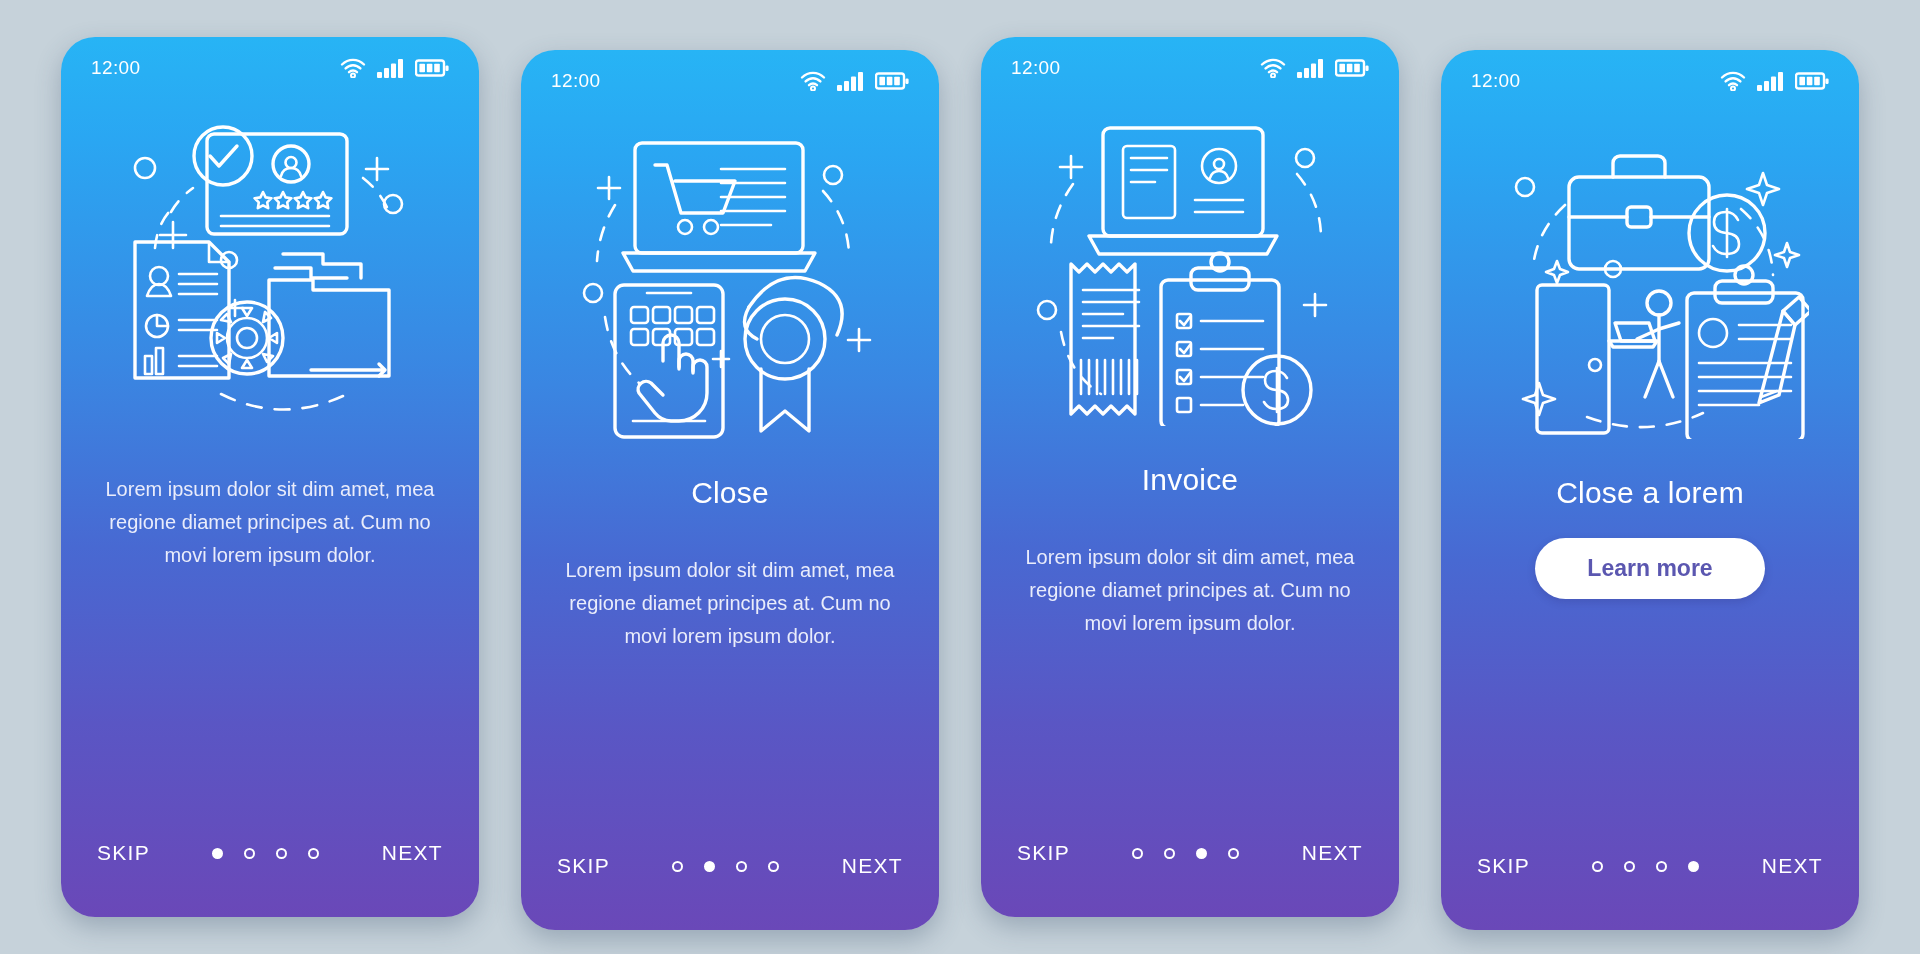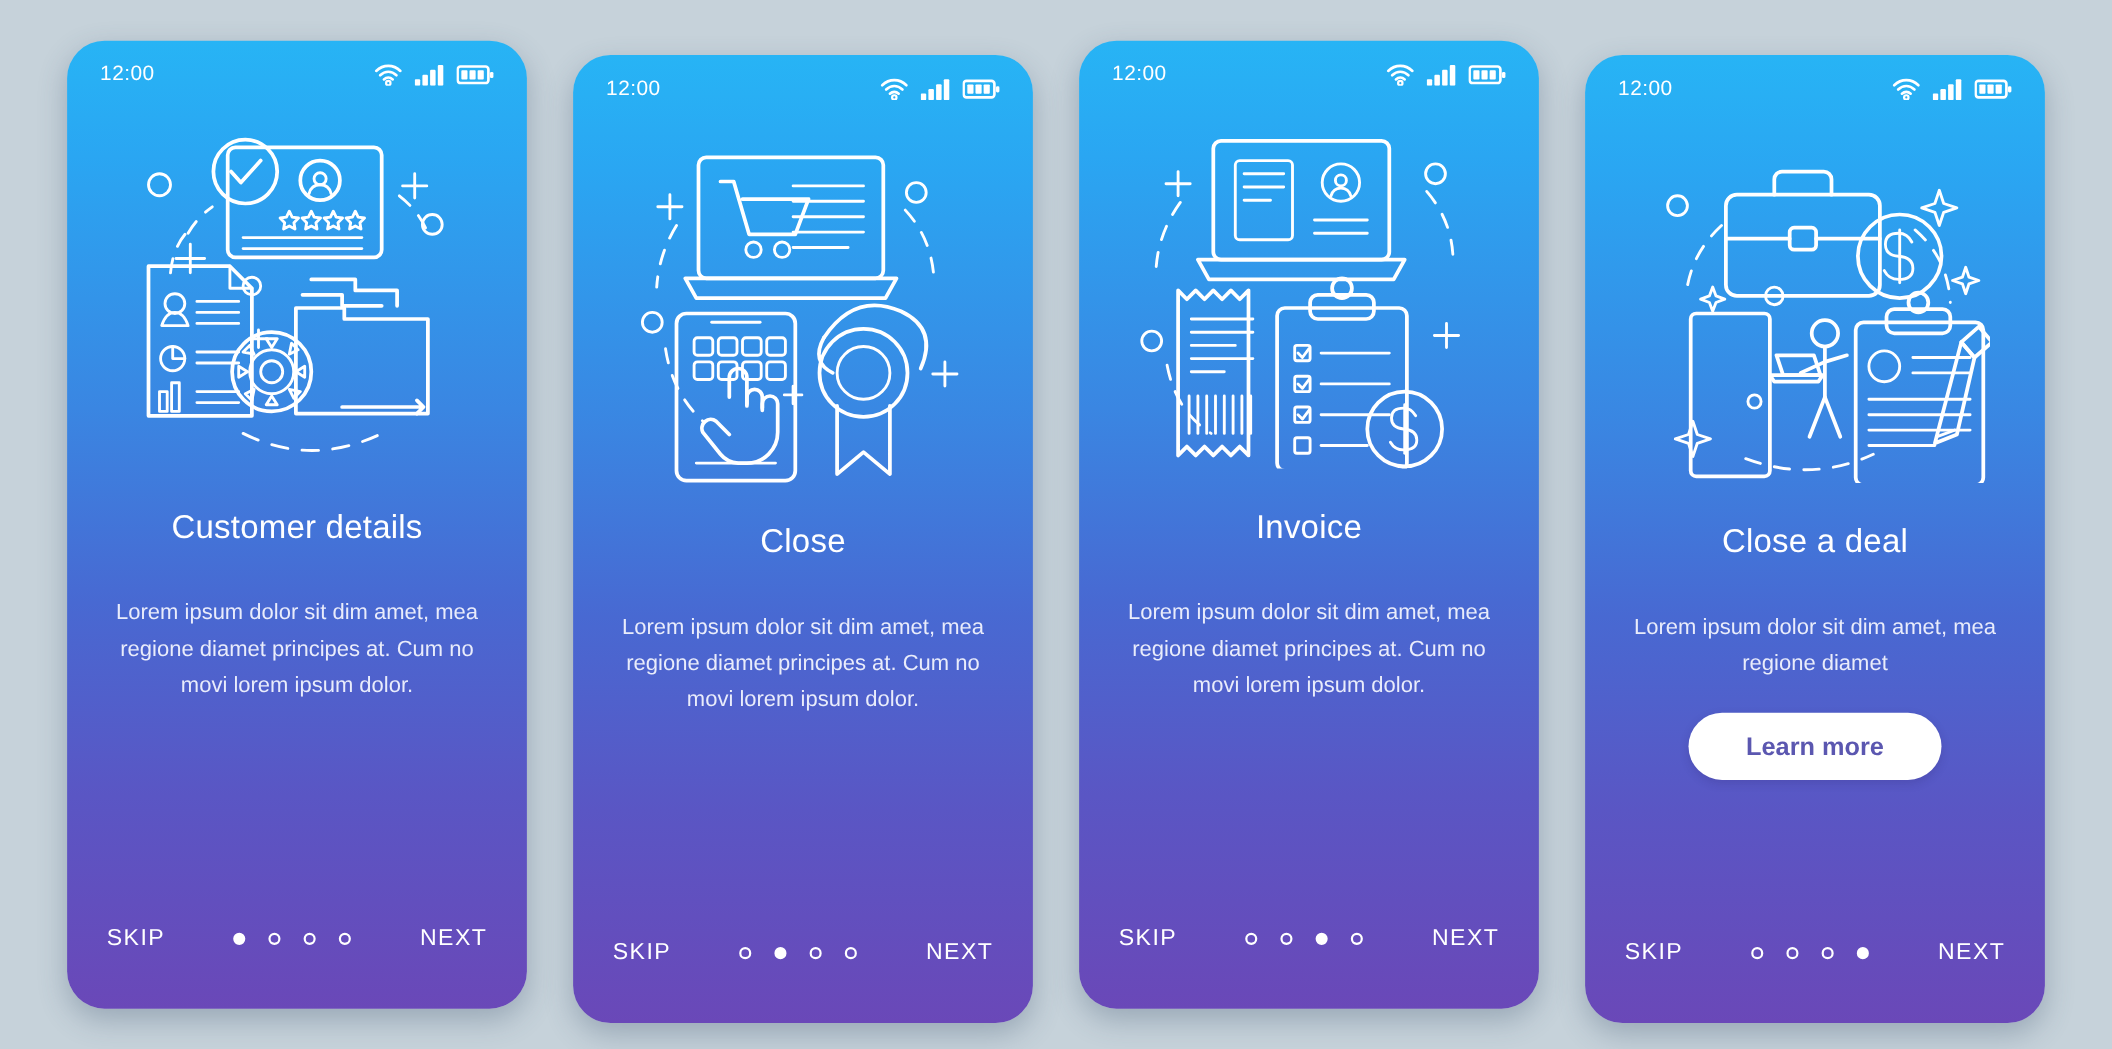--- a/index.html
+++ b/index.html
@@ -220,21 +220,20 @@
     <circle cx="136" cy="230" r="20" fill="none" stroke="#ffffff" stroke-width="2.6" stroke-linecap="round" stroke-linejoin="round"></circle>
     <circle cx="136" cy="230" r="10" fill="none" stroke="#ffffff" stroke-width="2.6" stroke-linecap="round" stroke-linejoin="round"></circle>
     <circle cx="118" cy="152" r="8" fill="none" stroke="#ffffff" stroke-width="2.6" stroke-linecap="round" stroke-linejoin="round"></circle>
     <g fill="none" stroke="#ffffff" stroke-width="2.6" stroke-linecap="round" stroke-linejoin="round">
             <path d="M124 192 v16 M116 200 h16"></path>
           </g>
   </svg>
     </div>
 
     <div class="copy">
-      <div class="title">Customer details</div>
       <div class="desc">Lorem ipsum dolor sit dim amet, mea regione diamet principes at. Cum no movi lorem ipsum dolor.</div>
 
     </div>
 
     <div class="nav">
       <button class="nav-btn">SKIP</button>
       <div class="dots">
           <button class="dot on"></button>
           <button class="dot"></button>
           <button class="dot"></button>
@@ -520,22 +519,21 @@
     <path d="M248 204 h52 M248 218 h52" fill="none" stroke="#ffffff" stroke-width="2.6" stroke-linecap="round" stroke-linejoin="round"></path>
     <path d="M208 242 h92 M208 256 h92 M208 270 h92 M208 284 h60" fill="none" stroke="#ffffff" stroke-width="2.6" stroke-linecap="round" stroke-linejoin="round"></path>
 
     <path d="M292 190 l16 -14 12 14 -16 14z" fill="none" stroke="#ffffff" stroke-width="3.4" stroke-linecap="round" stroke-linejoin="round"></path>
     <path d="M292 190 l-24 92 20 -8 16 -70z" fill="none" stroke="#ffffff" stroke-width="3.4" stroke-linecap="round" stroke-linejoin="round"></path>
     <path d="M270 276 l16 -6" fill="none" stroke="#ffffff" stroke-width="2.6" stroke-linecap="round" stroke-linejoin="round"></path>
   </svg>
     </div>
 
     <div class="copy">
-      <div class="title">Close a deal</div>
-      <div class="desc">Lorem ipsum dolor sit dim amet, mea regione diamet</div>
+      <div class="title">Close a lorem</div>
       <button class="learn-more">Learn more</button>
     </div>
 
     <div class="nav">
       <button class="nav-btn">SKIP</button>
       <div class="dots">
           <button class="dot"></button>
           <button class="dot"></button>
           <button class="dot"></button>
           <button class="dot on"></button>

